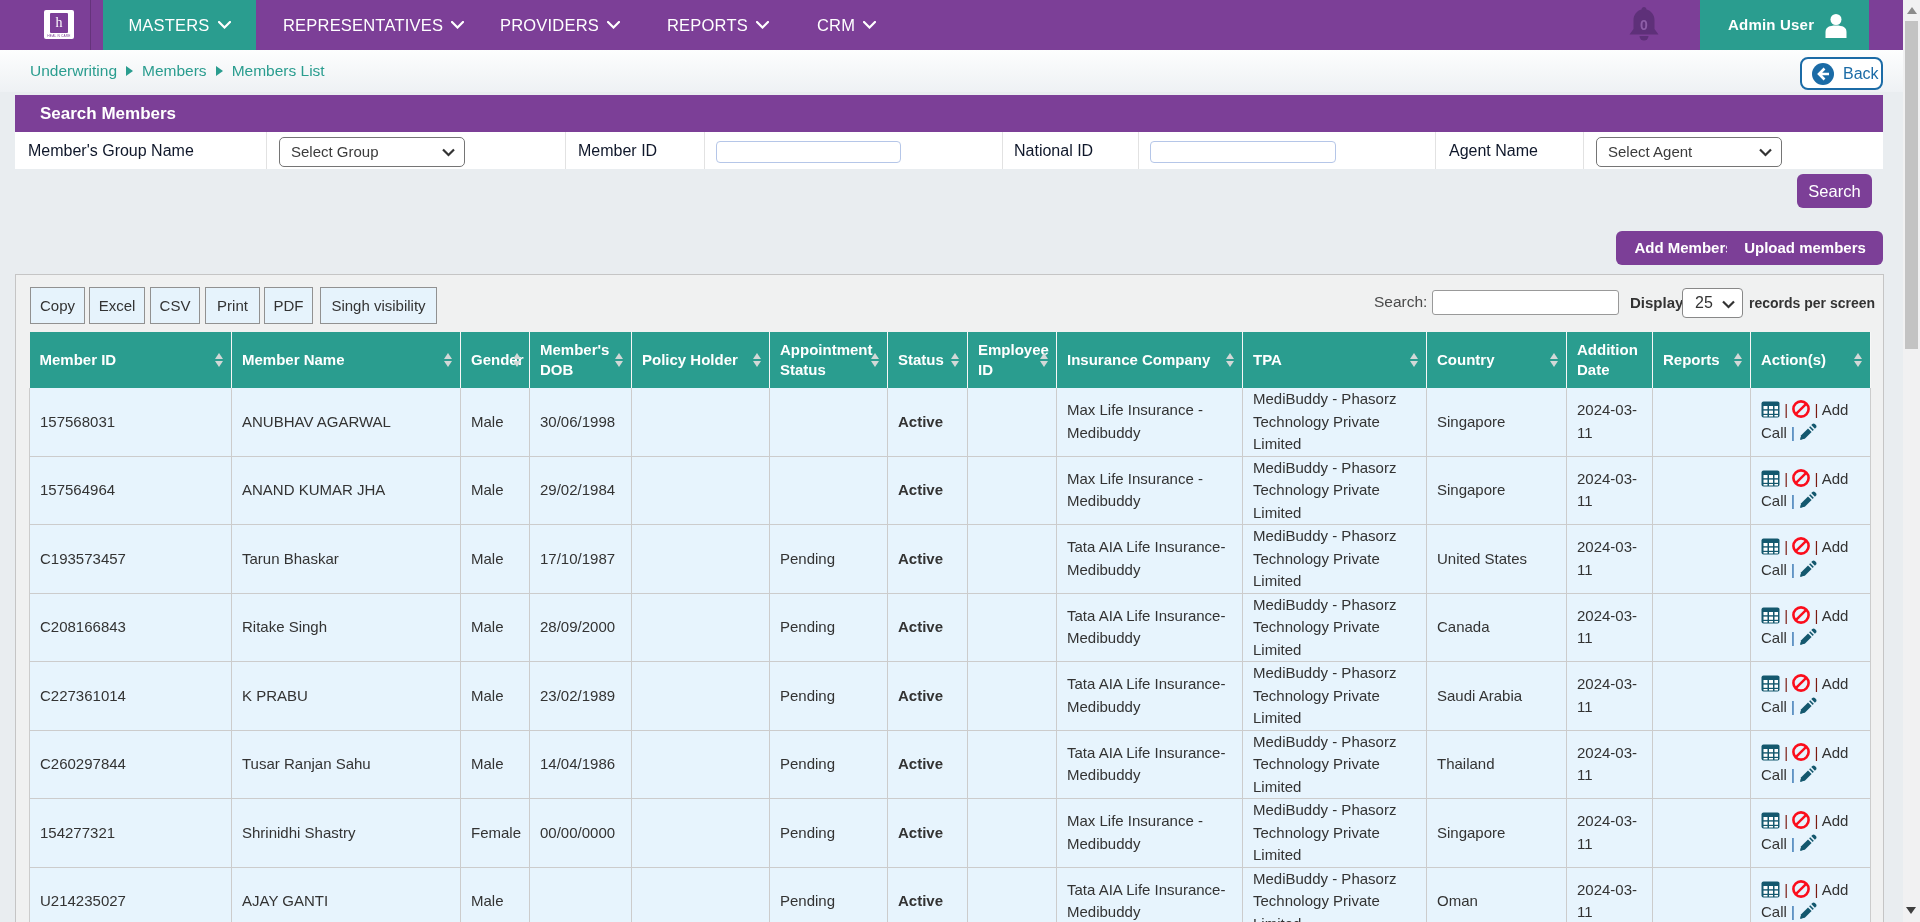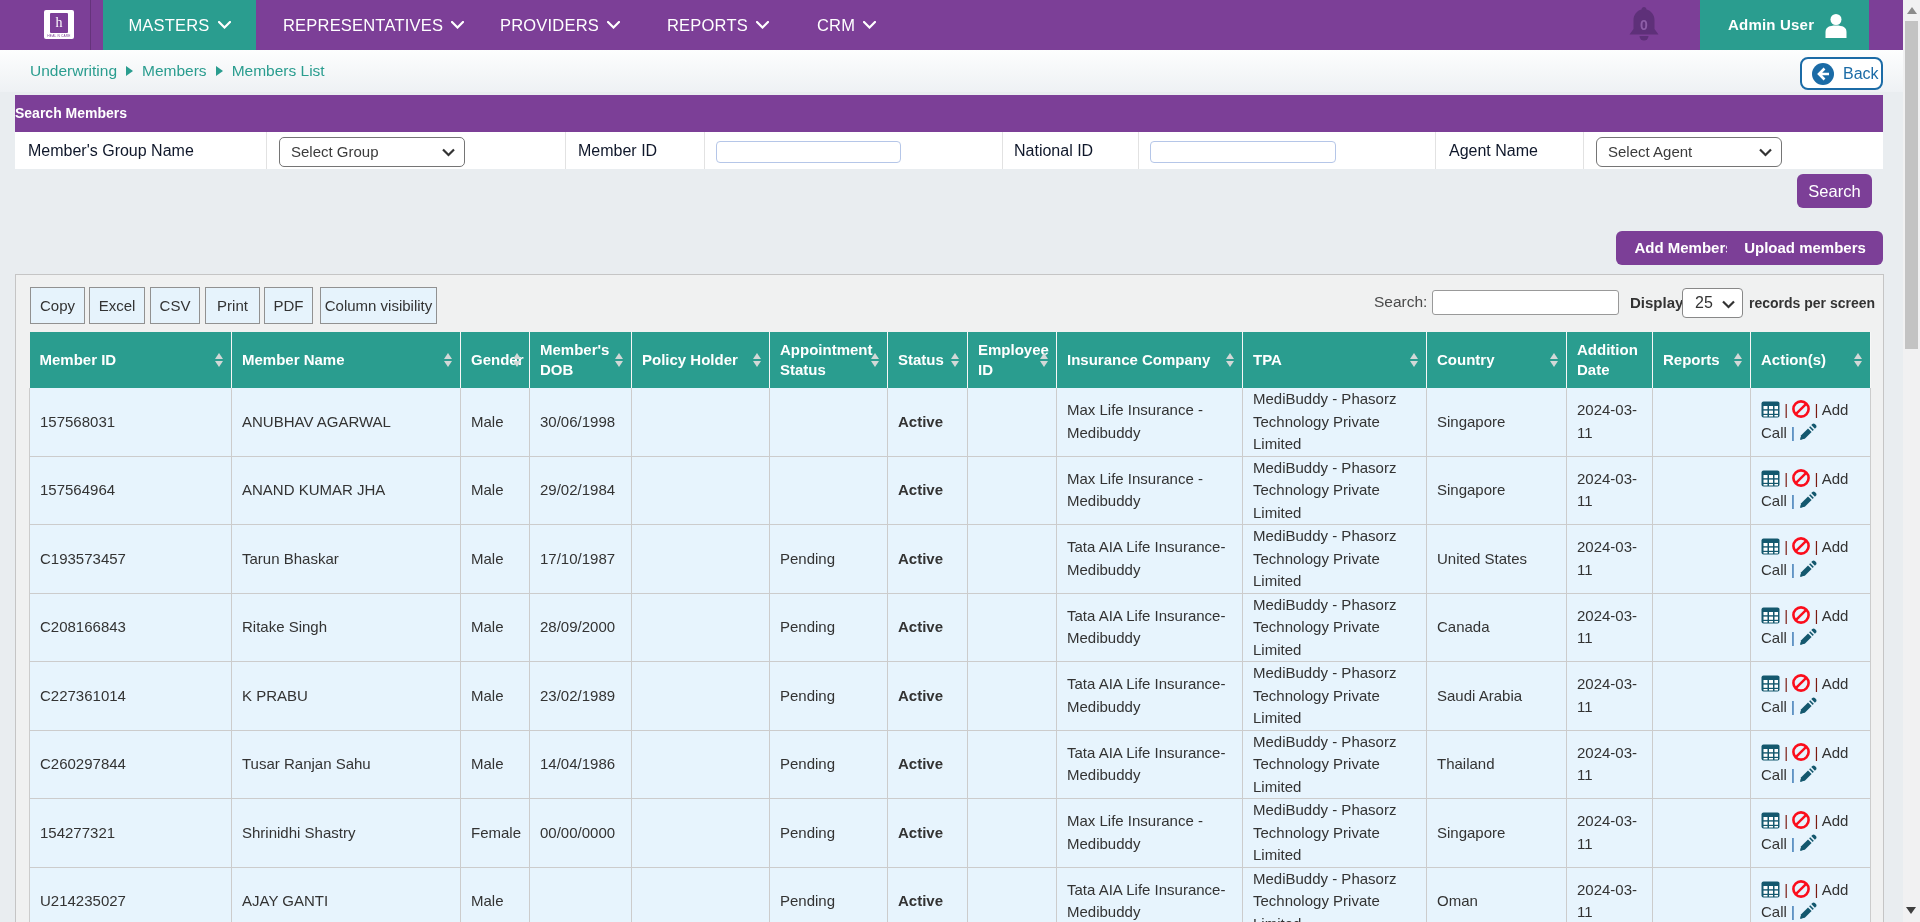--- a/index.html
+++ b/index.html
@@ -19,21 +19,21 @@
 #admin { position:absolute; left:1700px; top:0; width:169px; height:50px; background:#2a9d8f; display:flex; align-items:center; }
 #admin .t { position:absolute; left:28px; top:0; height:50px; line-height:50px; color:#fff; font-size:15px; font-weight:bold; letter-spacing:0.2px; }
 
 #crumbband { position:absolute; left:0; top:50px; width:1903px; height:42px; background:linear-gradient(#fdfefe,#eef1f4); }
 #crumbs { position:absolute; left:30px; top:50px; height:42px; display:flex; align-items:center; gap:9px; color:#2a9d8f; font-size:15.5px; }
 .tri { width:0; height:0; border-left:7px solid #2a9d8f; border-top:5px solid transparent; border-bottom:5px solid transparent; }
 #back { position:absolute; left:1800px; top:57px; width:83px; height:33px; background:#fff; border:2px solid #1b6ba6; border-radius:8px; display:flex; align-items:center; }
 #back .circ { margin-left:10px; width:22px; height:22px; border-radius:50%; background:#1b6ba6; position:relative; flex:none; }
 #back .txt { margin-left:9px; color:#1b6ba6; font-size:16px; }
 
-#sbar { position:absolute; left:15px; top:95px; width:1868px; height:37px; background:#7c3f97; color:#fff; font-weight:bold; font-size:14px; line-height:37px; }
+#sbar { position:absolute; left:15px; top:95px; width:1868px; height:37px; background:#7c3f97; color:#fff; font-weight:bold; font-size:17px; line-height:37px; padding-left:25px; }
 #form { position:absolute; left:15px; top:132px; width:1868px; height:37px; background:#fff; }
 .fcell { position:absolute; top:0; height:37px; border-right:1px solid #e2e2e2; }
 .flabel { position:absolute; top:0; height:37px; line-height:37px; font-size:16px; color:#0f172a; }
 .sel { position:absolute; top:5px; height:30px; background:#fff; border:1px solid #757575; border-radius:5px; font-size:15px; color:#3b3b3b; line-height:28px; padding-left:11px; }
 .sel svg { position:absolute; right:9px; top:10px; }
 .inp { position:absolute; top:9px; height:22px; background:#fff; border:1px solid #b5c6e8; border-radius:4px; }
 .pbtn { position:absolute; background:#7c3f97; color:#fff; border-radius:6px; text-align:center; font-size:16.5px; }
 
 #panel { position:absolute; left:15px; top:274px; width:1869px; height:660px; background:#f0f1f1; border:1px solid #c5c5c5; }
 .tbtn { position:absolute; top:287px; height:37px; background:#e6f3fc; border:1px solid #919191; border-radius:0; font-size:15px; color:#333; text-align:center; line-height:35px; }
@@ -125,34 +125,34 @@
 </div>
 <div class="flabel" style="left:28px;top:132px;">Member's Group Name</div>
 <div class="sel" style="left:279px;top:137px;width:186px;">Select Group<svg width="13" height="9" viewBox="0 0 13 9">
       <path d="M1 1.5 L6.5 7 L12 1.5" stroke="#333" stroke-width="2.2" fill="none"></path>
     </svg></div>
 <div class="flabel" style="left:578px;top:132px;">Member ID</div>
 <div class="inp" style="left:716px;top:141px;width:185px;"></div>
 <div class="flabel" style="left:1014px;top:132px;">National ID</div>
 <div class="inp" style="left:1150px;top:141px;width:186px;"></div>
 <div class="flabel" style="left:1449px;top:132px;">Agent Name</div>
-<div class="sel" style="left:1596px;top:137px;width:186px;border-radius:6px;">Select Agent<svg width="13" height="9" viewBox="0 0 13 9">
+<div class="sel" style="left:1596px;top:137px;width:186px;">Select Agent<svg width="13" height="9" viewBox="0 0 13 9">
       <path d="M1 1.5 L6.5 7 L12 1.5" stroke="#333" stroke-width="2.2" fill="none"></path>
     </svg></div>
 <div class="pbtn" style="left:1797px;top:174px;width:75px;height:34px;line-height:34px;">Search</div>
 <div class="pbtn" style="left:1616px;top:231px;width:136px;height:34px;line-height:34px;font-weight:600;font-size:15px;">Add Members</div>
 <div class="pbtn" style="left:1727px;top:231px;width:156px;height:34px;line-height:34px;font-weight:600;font-size:15px;">Upload members</div>
 
 <div id="panel"></div>
 <div class="tbtn" style="left:30px;width:55px;">Copy</div>
 <div class="tbtn" style="left:89px;width:56px;">Excel</div>
 <div class="tbtn" style="left:150px;width:50px;">CSV</div>
 <div class="tbtn" style="left:205px;width:55px;">Print</div>
 <div class="tbtn" style="left:264px;width:49px;">PDF</div>
-<div class="tbtn" style="left:320px;width:117px;">Column visibility</div>
+<div class="tbtn" style="left:320px;width:117px;">Singh visibility</div>
 <div id="tsearchlbl">Search:</div>
 <div id="tsearch"></div>
 <div id="displbl">Display</div>
 <div id="dispsel">25<svg width="13" height="9" viewBox="0 0 13 9">
       <path d="M1 1.5 L6.5 7 L12 1.5" stroke="#333" stroke-width="2.2" fill="none"></path>
     </svg></div>
 <div id="recslbl">records per screen</div>
 
 <table id="tbl">
 <colgroup>

